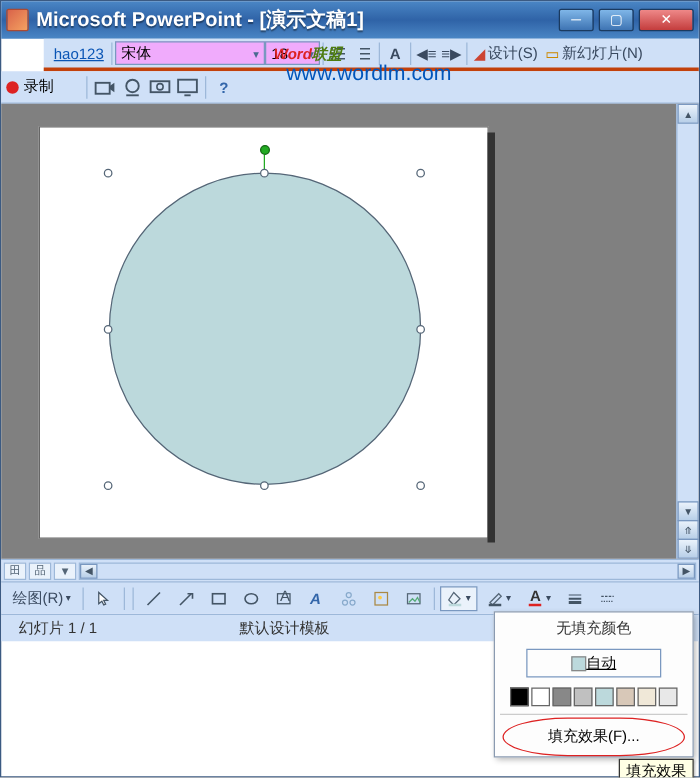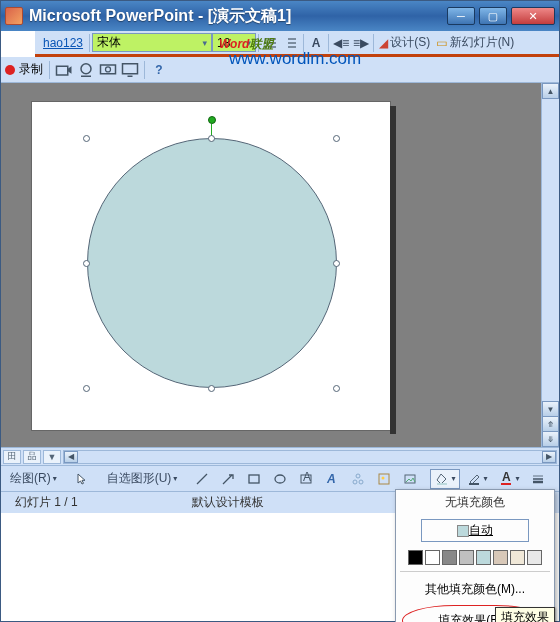--- a/index.html
+++ b/index.html
@@ -12,21 +12,21 @@
 .winbtn{width:28px;height:18px;border:1px solid #1a3a60;border-radius:2px;display:flex;align-items:center;justify-content:center;color:#fff;font-size:11px;line-height:1;}
 .minbtn,.maxbtn{background:linear-gradient(#7fb6e8,#3e74b3);}
 .closebtn{background:linear-gradient(#e88,#c43d3d);width:44px;}
 .menubar{height:24px;background:#cfe0f7;border-bottom:1px solid #9db8d9;display:flex;align-items:center;padding:0 2px;gap:1px;}
 .menubar .menuicon{width:16px;height:16px;background:#f4a261;border:1px solid #b56;border-radius:2px;margin:0 4px;}
 .menubar .menuitem{padding:3px 6px;cursor:default;white-space:nowrap;}
 .menubar .qhelp{margin-left:auto;width:70px;height:16px;background:#fff;border:1px solid #7a9;margin-right:4px;}
 .toolbar1{height:26px;background:#cfe0f7;border-bottom:3px solid #c2410c;display:flex;align-items:center;padding:0 4px;gap:0;margin-left:34px;}
 .tb-link{color:#0a55b5;text-decoration:underline;padding:0 4px;}
 .tb-sep{width:1px;height:18px;background:#9db8d9;margin:0 2px;}
-.tb-combo{background:#bef264;border:1px solid #7a98c0;height:19px;display:flex;align-items:center;padding:0 4px;min-width:0;}
+.tb-combo{background:#f0abfc;border:1px solid #7a98c0;height:19px;display:flex;align-items:center;padding:0 4px;min-width:0;}
 .tb-combo .dd{margin-left:auto;color:#4a6a90;font-size:9px;}
 .tb-btn{width:20px;height:20px;display:flex;align-items:center;justify-content:center;color:#3a4a60;}
 .tb-btn svg{width:14px;height:14px;}
 .toolbar2{height:26px;background:#cfe0f7;border-bottom:1px solid #9db8d9;display:flex;align-items:center;padding:0 4px;gap:2px;}
 .rec-dot{width:10px;height:10px;background:#d22;border-radius:50%;margin-right:2px;}
 .tb-icon{width:20px;height:20px;display:flex;align-items:center;justify-content:center;}
 .canvas-area{position:relative;height:364px;background:#808080;overflow:hidden;}
 .slide{position:absolute;left:30px;top:18px;width:360px;height:330px;background:#fff;border:1px solid #666;}
 .sld-shadow{position:absolute;right:-6px;top:4px;bottom:-4px;width:6px;background:#333;}
 .circle-shape{position:absolute;left:55px;top:36px;width:250px;height:250px;border-radius:50%;background:#bcd9dc;border:1px solid #567;}
@@ -127,21 +127,21 @@
         <span>设计(S)</span>
       </div>
     <div class="tb-btn dd" style="width:auto;padding:0 3px">
         <span style="color:#c80;margin-right:2px">▭</span>
         <span>新幻灯片(N)</span>
       </div>
   </div>
 
   <div class="toolbar2">
     <span class="rec-dot"></span>
-    <span style="margin-right:2px">录制</span>
+    <span style="margin-right:22px">录制</span>
     <div class="tb-sep"></div>
     <div class="tb-icon">
         <svg viewBox="0 0 16 16">
           <rect x="2" y="5" width="9" height="7" fill="none" stroke="#456" stroke-width="1.2"></rect>
           <path d="M11 7l3-2v6l-3-2z" fill="#456"></path>
         </svg>
       </div>
     <div class="tb-icon">
         <svg viewBox="0 0 16 16">
           <circle cx="8" cy="7" r="4" fill="none" stroke="#456" stroke-width="1.2"></circle>
@@ -202,21 +202,20 @@
 
   <div class="drawbar">
     <div class="dbtn dd">绘图(R)</div>
     <div class="tb-sep"></div>
     <div class="dbtn">
         <svg viewBox="0 0 14 14">
           <path d="M3 2l0 9 2.5-2 1.5 3 1.5-.7-1.5-3 3 0z" fill="#fff" stroke="#456"></path>
         </svg>
       </div>
     <div class="tb-sep"></div>
-    <div class="dbtn dd">自选图形(U)</div>
     <div class="tb-sep"></div>
     <div class="dbtn">
         <svg viewBox="0 0 14 14">
           <line x1="2" y1="12" x2="12" y2="2" stroke="#456" stroke-width="1.3"></line>
         </svg>
       </div>
     <div class="dbtn">
         <svg viewBox="0 0 14 14">
           <line x1="2" y1="12" x2="11" y2="3" stroke="#456" stroke-width="1.3"></line>
           <path d="M8 3l4 0 0 4" fill="none" stroke="#456" stroke-width="1.3"></path>
@@ -316,23 +315,20 @@
         <div class="swatch" style="background: rgb(0, 0, 0);"></div>
         <div class="swatch" style="background: rgb(255, 255, 255);"></div>
         <div class="swatch" style="background: rgb(136, 136, 136);"></div>
         <div class="swatch" style="background: rgb(192, 192, 192);"></div>
         <div class="swatch" style="background: rgb(188, 217, 220);"></div>
         <div class="swatch" style="background: rgb(216, 200, 184);"></div>
         <div class="swatch" style="background: rgb(240, 232, 216);"></div>
         <div class="swatch" style="background: rgb(232, 232, 232);"></div>
       </div>
     <div class="hr"></div>
-    <div class="row">
-        <span class="more">其他填充颜色(M)...</span>
-      </div>
     <div class="row" style="position:relative">
         <span class="effects">填充效果(F)...</span>
         <div class="effects-ring"></div>
       </div>
   </div>
 
   <div class="tooltip">填充效果</div>
 
   <div class="watermark"><span class="wm1">Word</span><span class="wm2">联盟</span></div>
   <div class="wm-url">www.wordlm.com</div>

